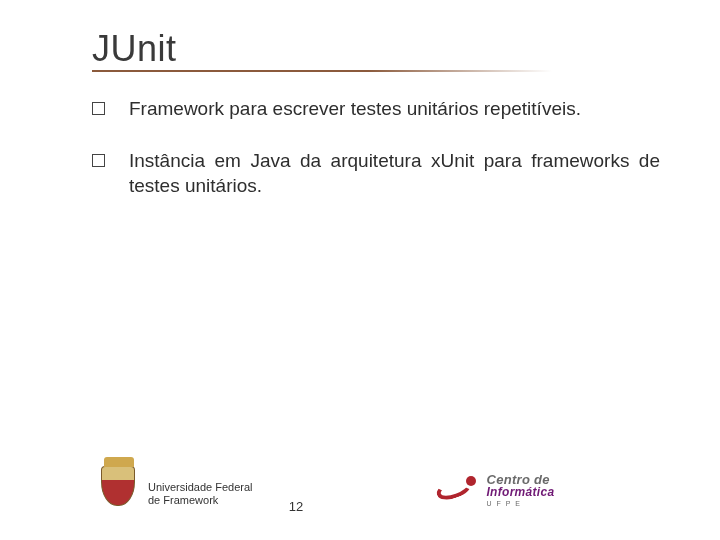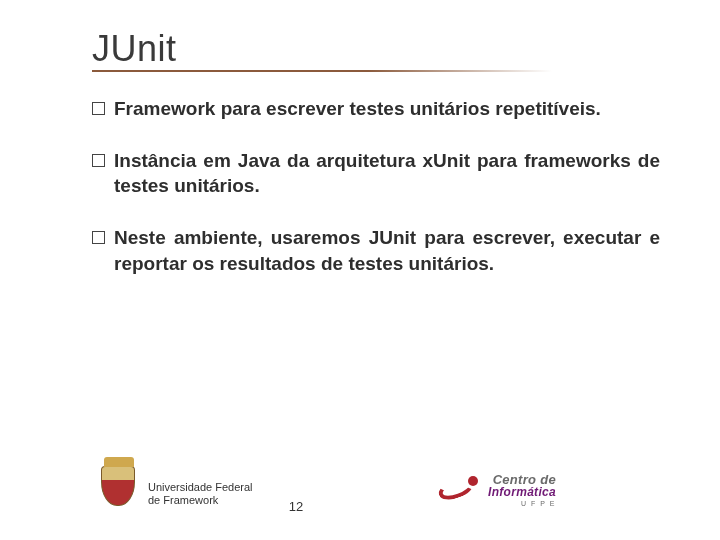--- a/index.html
+++ b/index.html
@@ -29,26 +29,25 @@
     background: linear-gradient(to right, #8b5a3c 0%, #8b5a3c 60%, rgba(139,90,60,0) 100%);
     width: 460px;
     margin-bottom: 24px;
   }
   .bullets {
     list-style: none;
     color: #2e2e2e;
   }
   .bullets li {
     position: relative;
-    padding-left: 22px;
+    padding-left: 37px;
     font-size: 19px;
     line-height: 1.35;
     margin-bottom: 26px;
     text-align: justify;
-    font-weight: bold;
   }
   .bullets li::before {
     content: "";
     position: absolute;
     left: 0;
     top: 6px;
     width: 11px;
     height: 11px;
     border: 1.5px solid #444;
     background: #fff;
@@ -84,21 +83,20 @@
     font-size: 13px;
     color: #333;
     font-family: Arial, sans-serif;
   }
   .logo-right {
     position: absolute;
     right: 36px;
     bottom: 6px;
     width: 120px;
     height: 44px;
-    text-align: right;
   }
   
   .crest-shield {
     width: 34px;
     height: 40px;
     margin: 0 auto;
     background: linear-gradient(#d9c07a 0 35%, #b03030 35% 100%);
     border-radius: 4px 4px 16px 16px / 4px 4px 24px 24px;
     border: 1px solid #7a5a2a;
     position: relative;
@@ -165,21 +163,20 @@
 <body>
 
 <div class="slide">
 
   <h1 class="title">JUnit</h1>
   <div class="title-rule"></div>
 
   <ul class="bullets">
     <li>Framework para escrever testes unitários repetitíveis.</li>
     <li>Instância em Java da arquitetura xUnit para frameworks de testes unitários.</li>
-    <li>Neste ambiente, usaremos JUnit para escrever, executar e reportar os resultados de testes unitários.</li>
   </ul>
 
   <div class="footer">
 
     <div class="logo-left">
       <div class="crest-shield">
           <div class="crest-top"></div>
         </div>
     </div>
 

